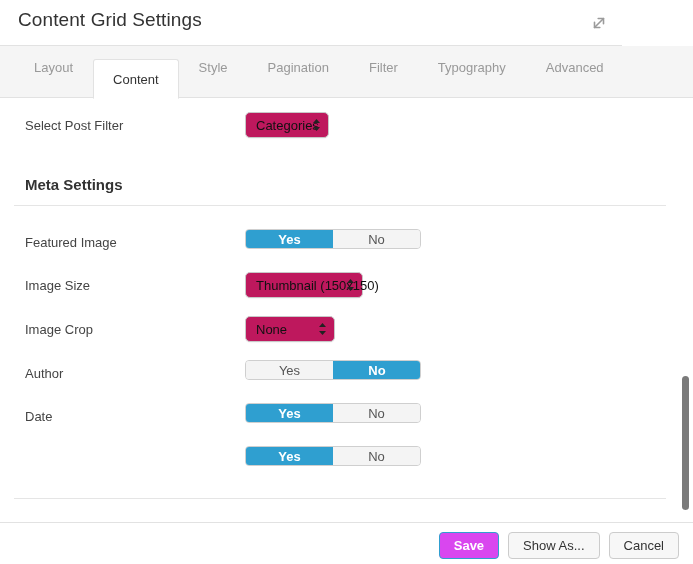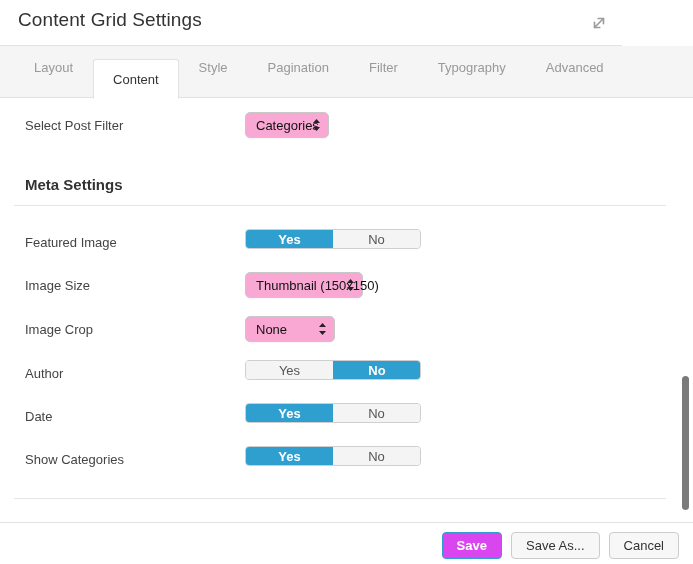--- a/index.html
+++ b/index.html
@@ -145,21 +145,21 @@
     height: 1px;
     background: #e5e5e5;
   }
 
   
   .sel {
     position: relative;
     display: inline-flex;
     align-items: center;
     height: 26px;
-    background: #f9a8d4;
+    background: #be185d;
     border: 1px solid #c8c8c8;
     border-radius: 5px;
     box-shadow: 0 1px 1px rgba(0,0,0,0.04);
     box-sizing: border-box;
     padding: 0 30px 0 10px;
     font-size: 13px;
     color: #111111;
     cursor: pointer;
     white-space: nowrap;
   }
@@ -388,36 +388,35 @@
       <div class="row-label">Date</div>
       <div class="row-control">
         <div class="toggle">
           <div class="opt on">Yes</div>
           <div class="opt">No</div>
         </div>
       </div>
     </div>
 
     <div class="form-row" style="top:348px;">
-      <div class="row-label">Show Categories</div>
       <div class="row-control">
         <div class="toggle">
           <div class="opt on">Yes</div>
           <div class="opt">No</div>
         </div>
       </div>
     </div>
 
     <div class="divider" style="top:400px;"></div>
   </div>
 
   <div class="scrollbar-track"></div>
   <div class="scrollbar-thumb"></div>
 
   <div class="footer">
     <div class="footer-buttons">
       <div class="btn primary">Save</div>
-      <div class="btn">Save As...</div>
+      <div class="btn">Show As...</div>
       <div class="btn">Cancel</div>
     </div>
   </div>
 
 </div>
 
 </body></html>

